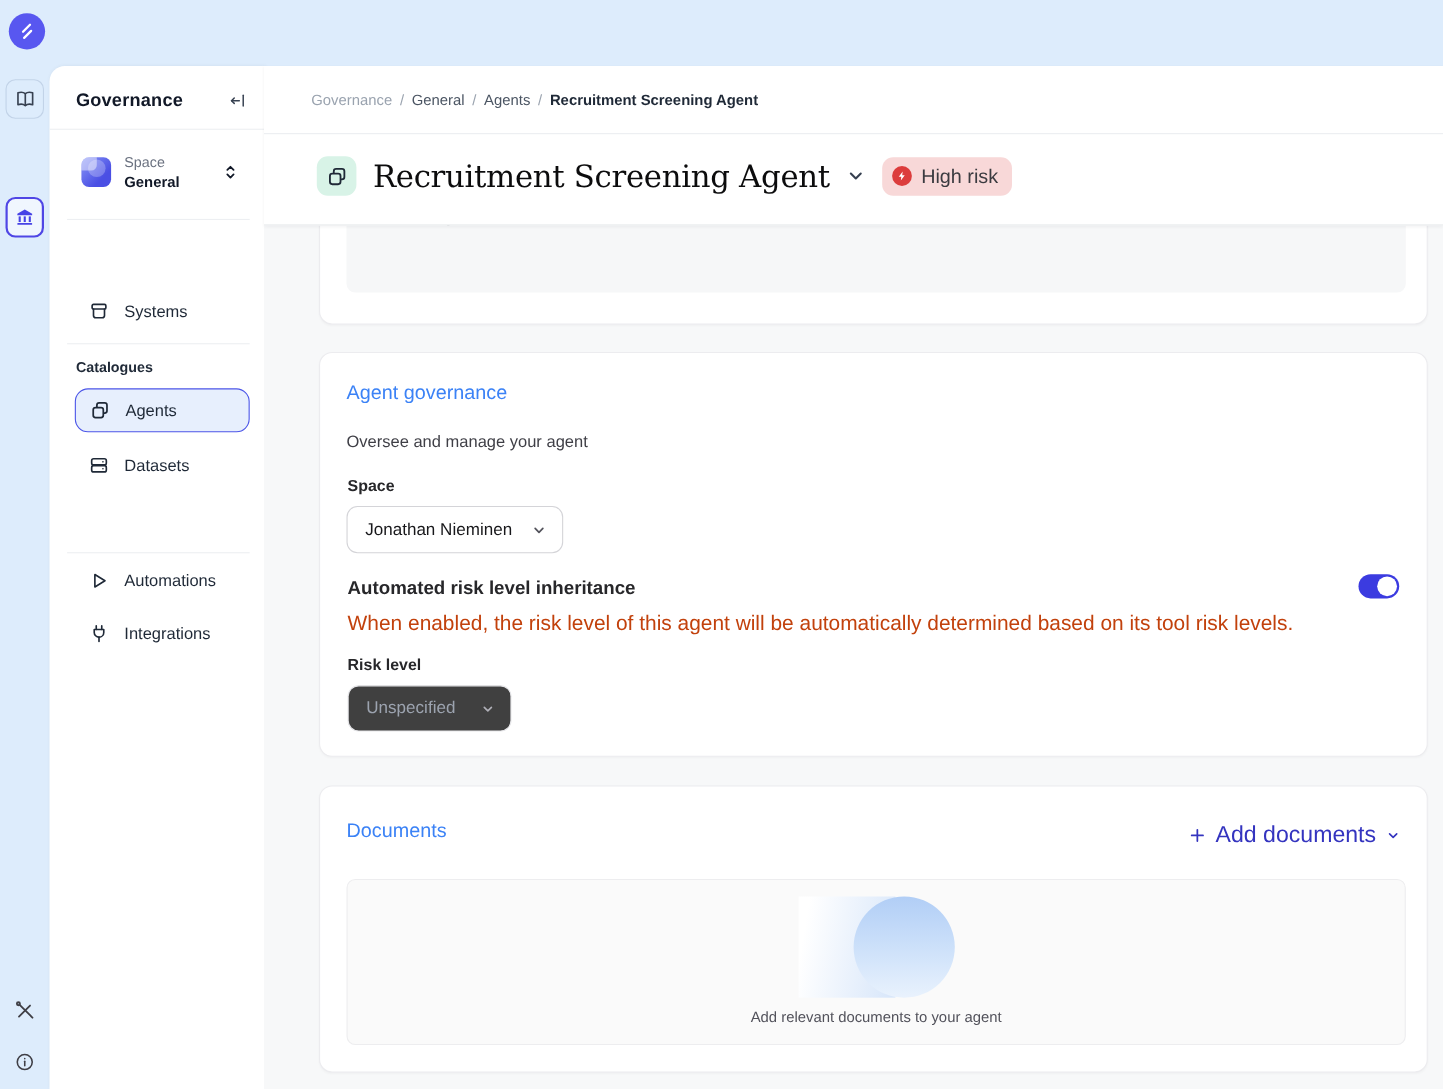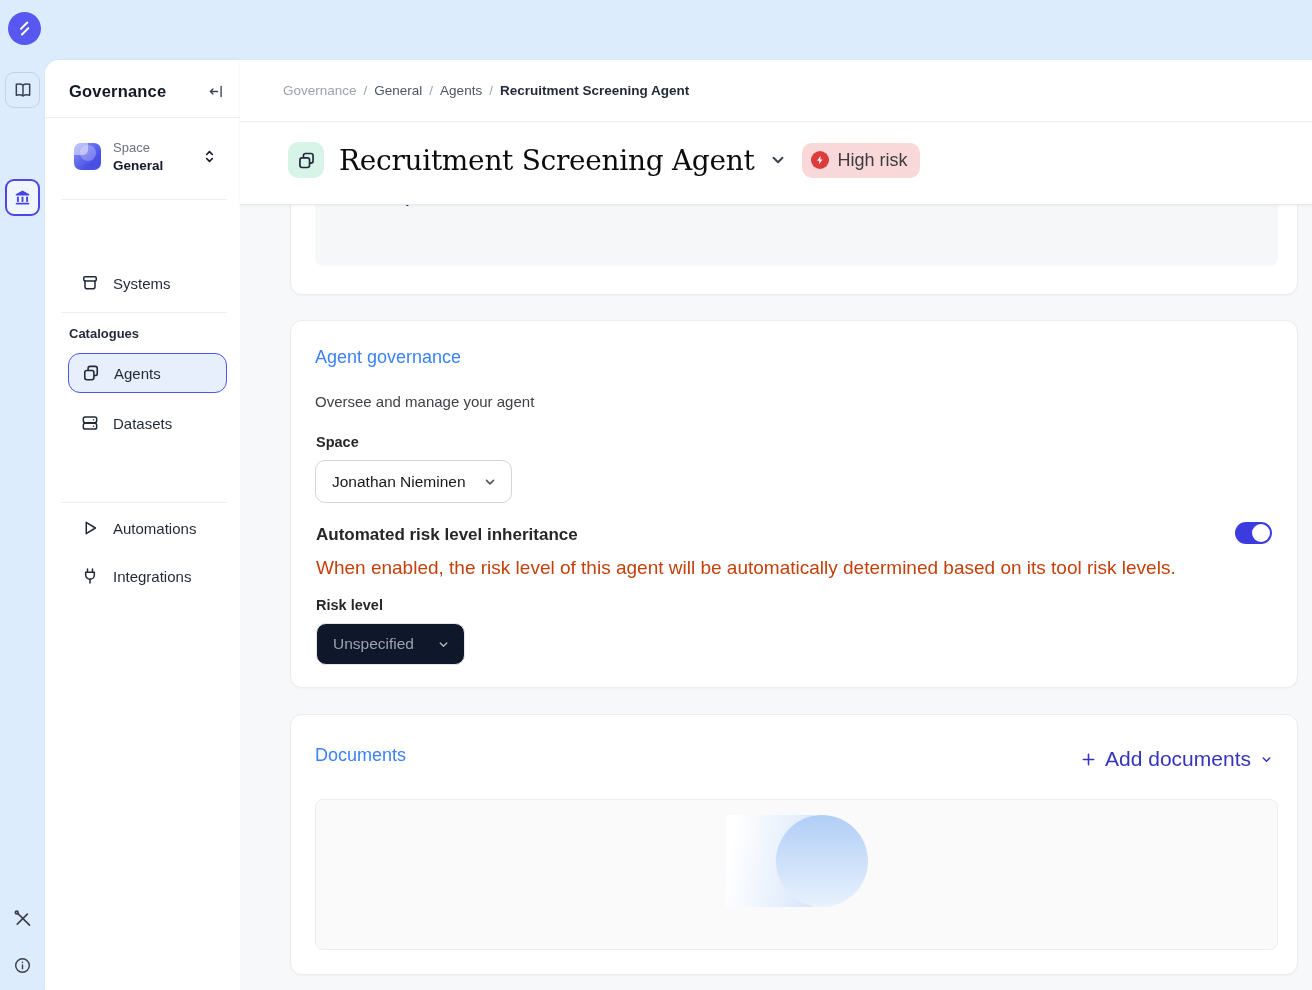--- a/index.html
+++ b/index.html
@@ -71,21 +71,21 @@
   .collapsed-row .lbl { font-size:15px; font-weight:700; }
 
   .card2 { top:115px; height:368px; }
   .c-title { position:absolute; left:24px; font-size:18px; font-weight:400; color:#3b82f6; }
   .c-sub  { position:absolute; left:24px; font-size:15px; color:#3f3f46; }
   .f-label { position:absolute; left:25px; font-size:14.5px; font-weight:700; color:#27272a; }
   .select { position:absolute; left:24px; height:43px; border-radius:10px; border:1px solid #d4d4d8;
             background:#ffffff; display:flex; align-items:center; justify-content:space-between;
             padding:0 14px 0 16px; font-size:15.5px; color:#18181b; cursor:pointer; }
   .select .sel-caret { color:#52525b; margin-left:10px; }
-  .select.disabled { background:#0f172a; border-color:#e5e5e8; color:#9ca3af; cursor:default; }
+  .select.disabled { background:#404040; border-color:#e5e5e8; color:#9ca3af; cursor:default; }
   .select.disabled .sel-caret { color:#b0b0b8; }
   .toggle { position:absolute; right:25px; top:201px; width:37px; height:22px; border-radius:11px;
             background:#3b3be0; cursor:pointer; }
   .toggle .knob { position:absolute; right:2px; top:2px; width:18px; height:18px; border-radius:50%; background:#ffffff; }
   .f-desc { position:absolute; left:25px; font-size:19px; color:#c2410c; }
 
   .card3 { top:509px; height:261px; }
   .add-docs { position:absolute; right:24px; top:32px; display:flex; align-items:center; gap:9px;
               color:#3434bf; font-size:21px; font-weight:500; cursor:pointer; background:none; border:none;
               font-family:"Liberation Sans", sans-serif; }
@@ -261,20 +261,21 @@
         <span>Add documents</span>
         <svg width="13" height="13" viewBox="0 0 16 16" fill="none" stroke="currentColor" stroke-width="1.8" stroke-linecap="round" stroke-linejoin="round">
           <path d="M4 6.2 8 10.2 12 6.2"></path>
         </svg>
       </button>
       <div class="docs-panel">
         <div class="docs-art">
           <div class="slab"></div>
             <div class="orb"></div>
         </div>
+        <div class="docs-empty">Add relevant documents to your agent</div>
       </div>
     </div>
   </div>
 
   <div class="mheader">
     <div class="crumbs">
       <span class="crumb-dim">Governance</span>
       <span class="crumb-sep">/</span>
       <span class="crumb-mid">General</span>
       <span class="crumb-sep">/</span>

